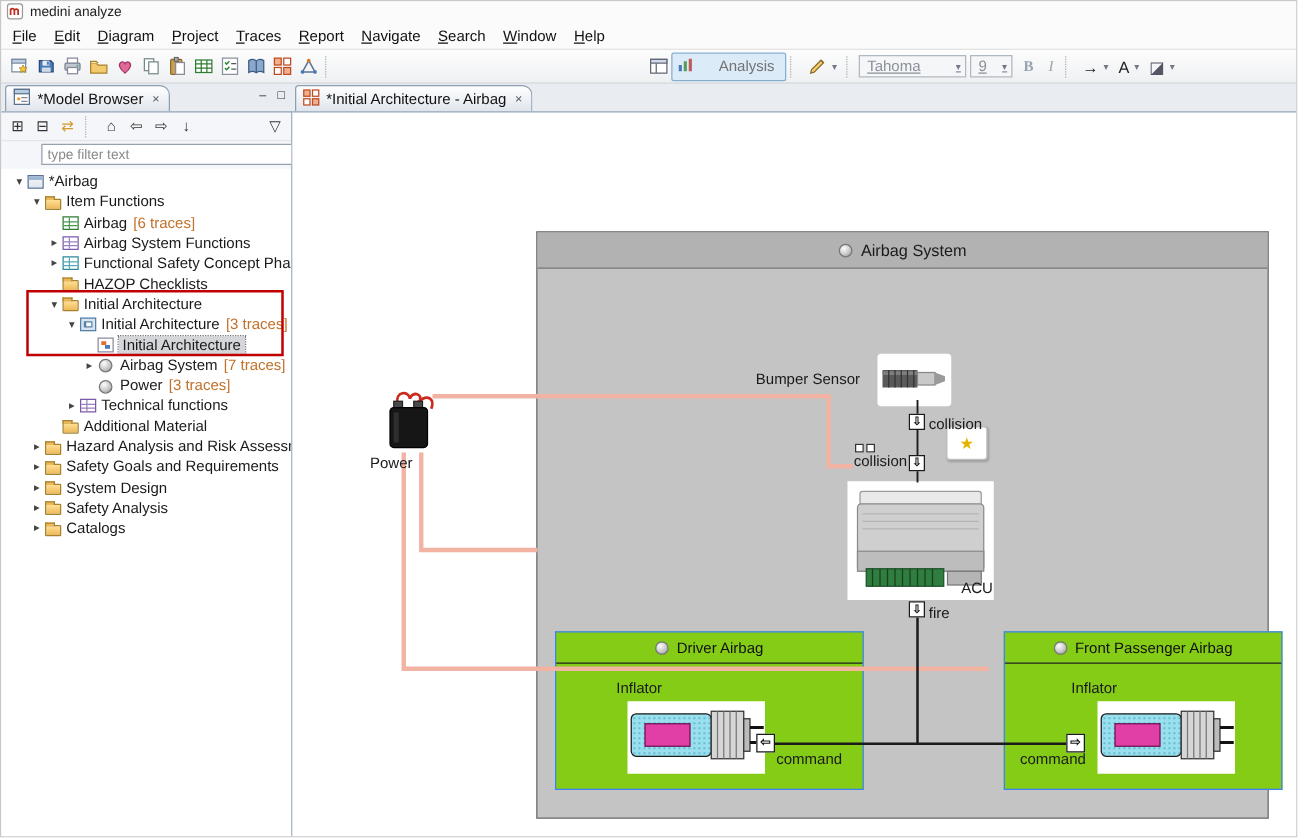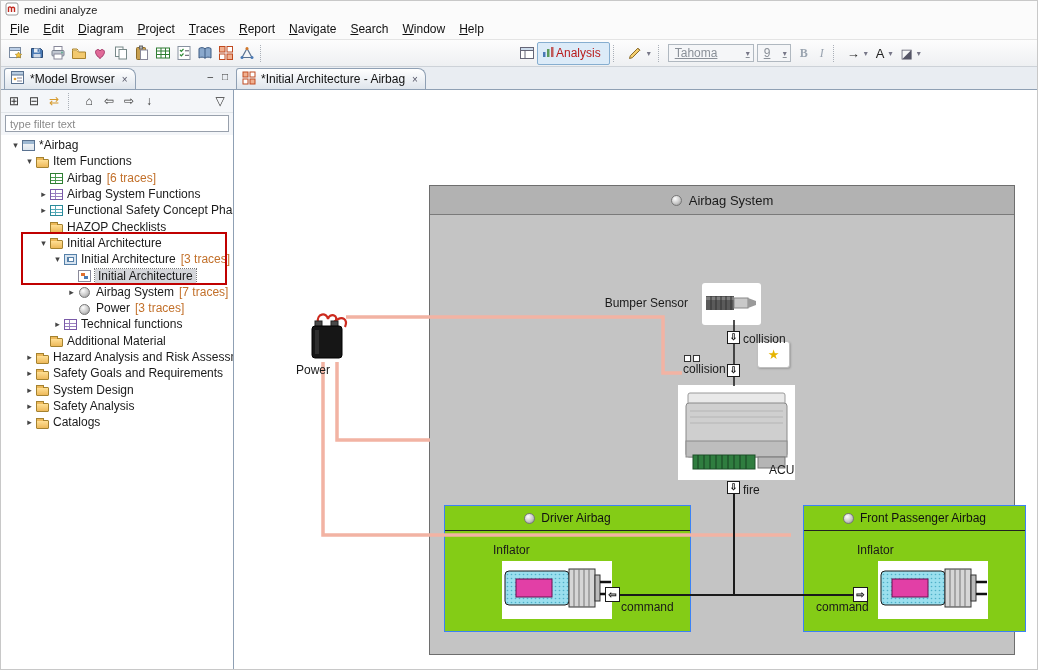--- a/index.html
+++ b/index.html
@@ -8,21 +8,21 @@
 
   
   .titlebar { height: 18px; display: flex; align-items: center; gap: 5px; padding-left: 4px; background: #fbfbfb; font-size: 11px; color: #222; }
   .menubar { height: 20px; display: flex; align-items: center; background: #fbfbfb; padding-left: 2px; }
   .menu-item { display: inline-block; padding: 2px 7px; cursor: default; }
   .menu-item::first-letter { text-decoration: underline; }
   .toolbar { height: 28px; background: linear-gradient(#fdfdfd, #eef0f2); border-top: 1px solid #e4e4e4; border-bottom: 1px solid #cdd2d8; display: flex; align-items: center; padding: 0 4px; }
   .tbi { width: 21px; height: 20px; display: flex; align-items: center; justify-content: center; border-radius: 2px; }
   .sep-dots { width: 6px; height: 17px; border-left: 1px dotted #aab0b8; margin: 0 4px 0 3px; }
   .tspacer { width: 246px; height: 1px; }
-  .toggle { display: flex; align-items: center; gap: 0; background: #dcebf8; border: 1px solid #86aed0; border-radius: 2px; padding: 2px 8px 2px 4px; color: #b91c1c; justify-content: space-between; }
+  .toggle { display: flex; align-items: center; gap: 19px; background: #dcebf8; border: 1px solid #86aed0; border-radius: 2px; padding: 2px 8px 2px 4px; color: #737373; justify-content: space-between; }
   .combo { display: flex; align-items: center; justify-content: space-between; border: 1px solid #b0b8c0; background: #f5f6f8; color: #8a9098; height: 18px; padding: 0 3px 0 6px; font-size: 12px; margin-right: 3px; text-decoration: underline; }
   .caret { font-size: 8px; color: #778; margin-left: 2px; }
   .tool { display: flex; align-items: center; gap: 2px; padding: 1px 4px; height: 20px; }
   .tool .g { font-size: 13px; color: #222; }
   .btn-b { font-family: "Liberation Serif", serif; font-weight: bold; color: #9aa4b0; padding: 0 6px; }
   .btn-i { font-family: "Liberation Serif", serif; font-style: italic; color: #9aa4b0; padding: 0 6px; }
 
   
   .workspace { position: absolute; top: 66px; left: 0; right: 0; bottom: 0; background: #e9edf2; display: flex; }
 
@@ -31,21 +31,21 @@
   .pane-tabrow { height: 22px; display: flex; align-items: flex-end; padding-left: 3px; position: relative; }
   .tab { display: flex; align-items: center; gap: 5px; height: 21px; padding: 0 7px 0 5px; background: linear-gradient(#ffffff, #dfe5ec); border: 1px solid #8fa0b4; border-bottom: none; border-radius: 3px 8px 0 0; font-size: 12px; white-space: nowrap; }
   .tab .closex { font-size: 10px; color: #556; margin-left: 2px; }
   .winbtns { position: absolute; right: 6px; top: 4px; display: flex; gap: 9px; font-size: 10px; color: #333; }
   .pane-body { flex: 1; display: flex; flex-direction: column; border-top: 1px solid #8fa0b4; border-right: 1px solid #8fa0b4; background: #f4f6f9; overflow: hidden; }
   .pane-toolbar { height: 23px; display: flex; align-items: center; gap: 2px; padding: 0 4px; border-bottom: 1px solid #e2e6ea; }
   .pti { width: 18px; height: 18px; display: flex; align-items: center; justify-content: center; font-size: 12px; color: #333; }
   .pti.orange { color: #d69a2d; }
   .pti-spacer { flex: 1; }
   .filter-row { padding: 2px 4px 3px 4px; }
-  .filter-row input { width: 100%; height: 17px; border: 1px solid #98a0ac; padding: 3px 4px; font-size: 11px; font-family: "Liberation Sans", sans-serif; }
+  .filter-row input { width: 100%; height: 17px; border: 1px solid #98a0ac; padding: 3px 4px; font-size: 11px; font-family: "Liberation Sans", sans-serif; margin-left: 28px; }
   .filter-row input::placeholder { color: #8a8a8a; }
   .tree { flex: 1; background: #fff; position: relative; padding-top: 2px; overflow: hidden; font-size: 12px; }
   .trow { height: 16.3px; display: flex; align-items: center; white-space: nowrap; }
   .arr { width: 13px; flex: none; text-align: center; font-size: 9px; color: #444; }
   .tic { width: 13px; height: 13px; flex: none; margin-right: 4px; position: relative; }
   .tlabel { color: #1a1a1a; }
   .ttraces { color: #c2702a; margin-left: 5px; }
   .selhl { background: #d4d6da; outline: 1px dotted #777; padding: 0 3px; }
   .red-box { position: absolute; left: 20px; width: calc(100% - 26px); top: 97px; height: 53px; border: 2px solid #c00000; z-index: 6; pointer-events: none; }
 

